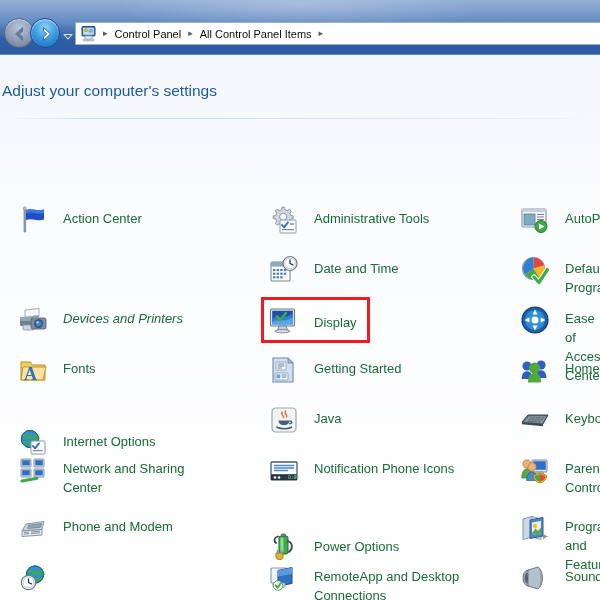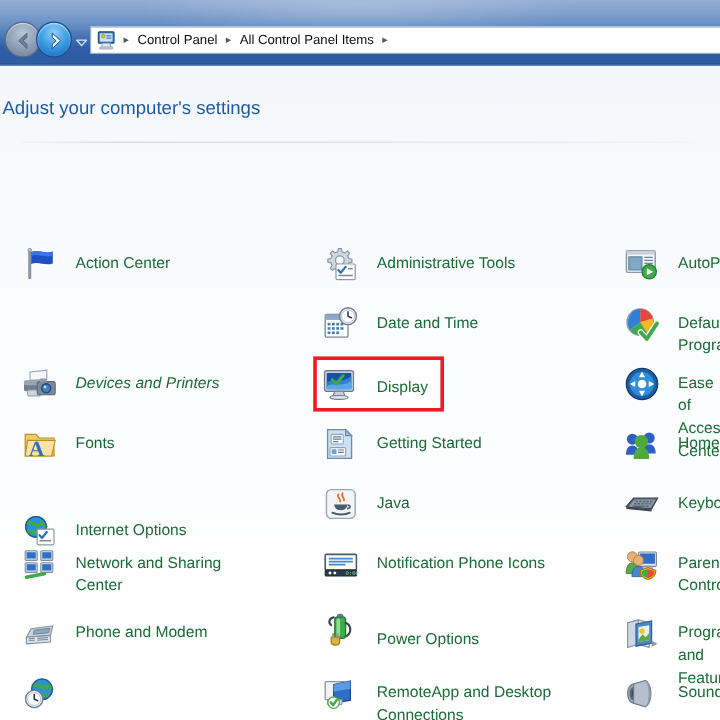--- a/index.html
+++ b/index.html
@@ -402,21 +402,21 @@
               <rect x="3" y="8" width="26" height="13" rx="1" fill="#ffffff" stroke="#4a5a6a" stroke-width="1.3"></rect>
               <path d="M6 11.5 L26 11.5 M6 14 L26 14 M6 16.5 L20 16.5" stroke="#4a86c8" stroke-width="1.3"></path>
               <rect x="3" y="21" width="26" height="5" rx="0.6" fill="#2b3a49" stroke="#1d2833" stroke-width="0.9"></rect>
               <circle cx="7" cy="23.5" r="1.2" fill="#ffffff"></circle>
               <circle cx="11" cy="23.5" r="1.2" fill="#ffffff"></circle>
               <text x="20" y="25.2" font-family="Liberation Mono, monospace" font-size="4.6" fill="#7fe3a0">0:00</text>
             </svg>
           </span>
           <span class="cp-label">Notification Phone Icons</span>
         </div>
-        <div class="cp-item" style="left: 268px; top: 358px; align-items: flex-end;">
+        <div class="cp-item" style="left: 268px; top: 392px;">
           <span class="cp-icon">
             <svg width="32" height="32" viewBox="0 0 32 32">
               <path d="M10 4.5 C6 5.5 5.5 9 8 11" fill="none" stroke="#3a4653" stroke-width="1.8" stroke-linecap="round"></path>
               <rect x="11" y="4" width="9" height="18" rx="2.4" fill="#3faa4a" stroke="#237a2e" stroke-width="1.1"></rect>
               <rect x="12.4" y="5.4" width="3" height="15" rx="1.4" fill="#8ede95"></rect>
               <rect x="13.4" y="2" width="4.2" height="2.4" rx="0.8" fill="#6f7d8c" stroke="#4e5c6a" stroke-width="0.8"></rect>
               <path d="M20 9 C25 11 25 17 21 20" fill="none" stroke="#3a4653" stroke-width="1.8" stroke-linecap="round"></path>
               <path d="M8 21 L15 21 L15 25 C15 26.6 13.6 27.6 11.6 27.6 C9.6 27.6 8 26.6 8 25 Z" fill="#e2b23a" stroke="#a07f10" stroke-width="1"></path>
               <path d="M9.6 18.4 L9.6 21.4 M13.4 18.4 L13.4 21.4" stroke="#8b98a6" stroke-width="1.6" stroke-linecap="round"></path>
             </svg>

